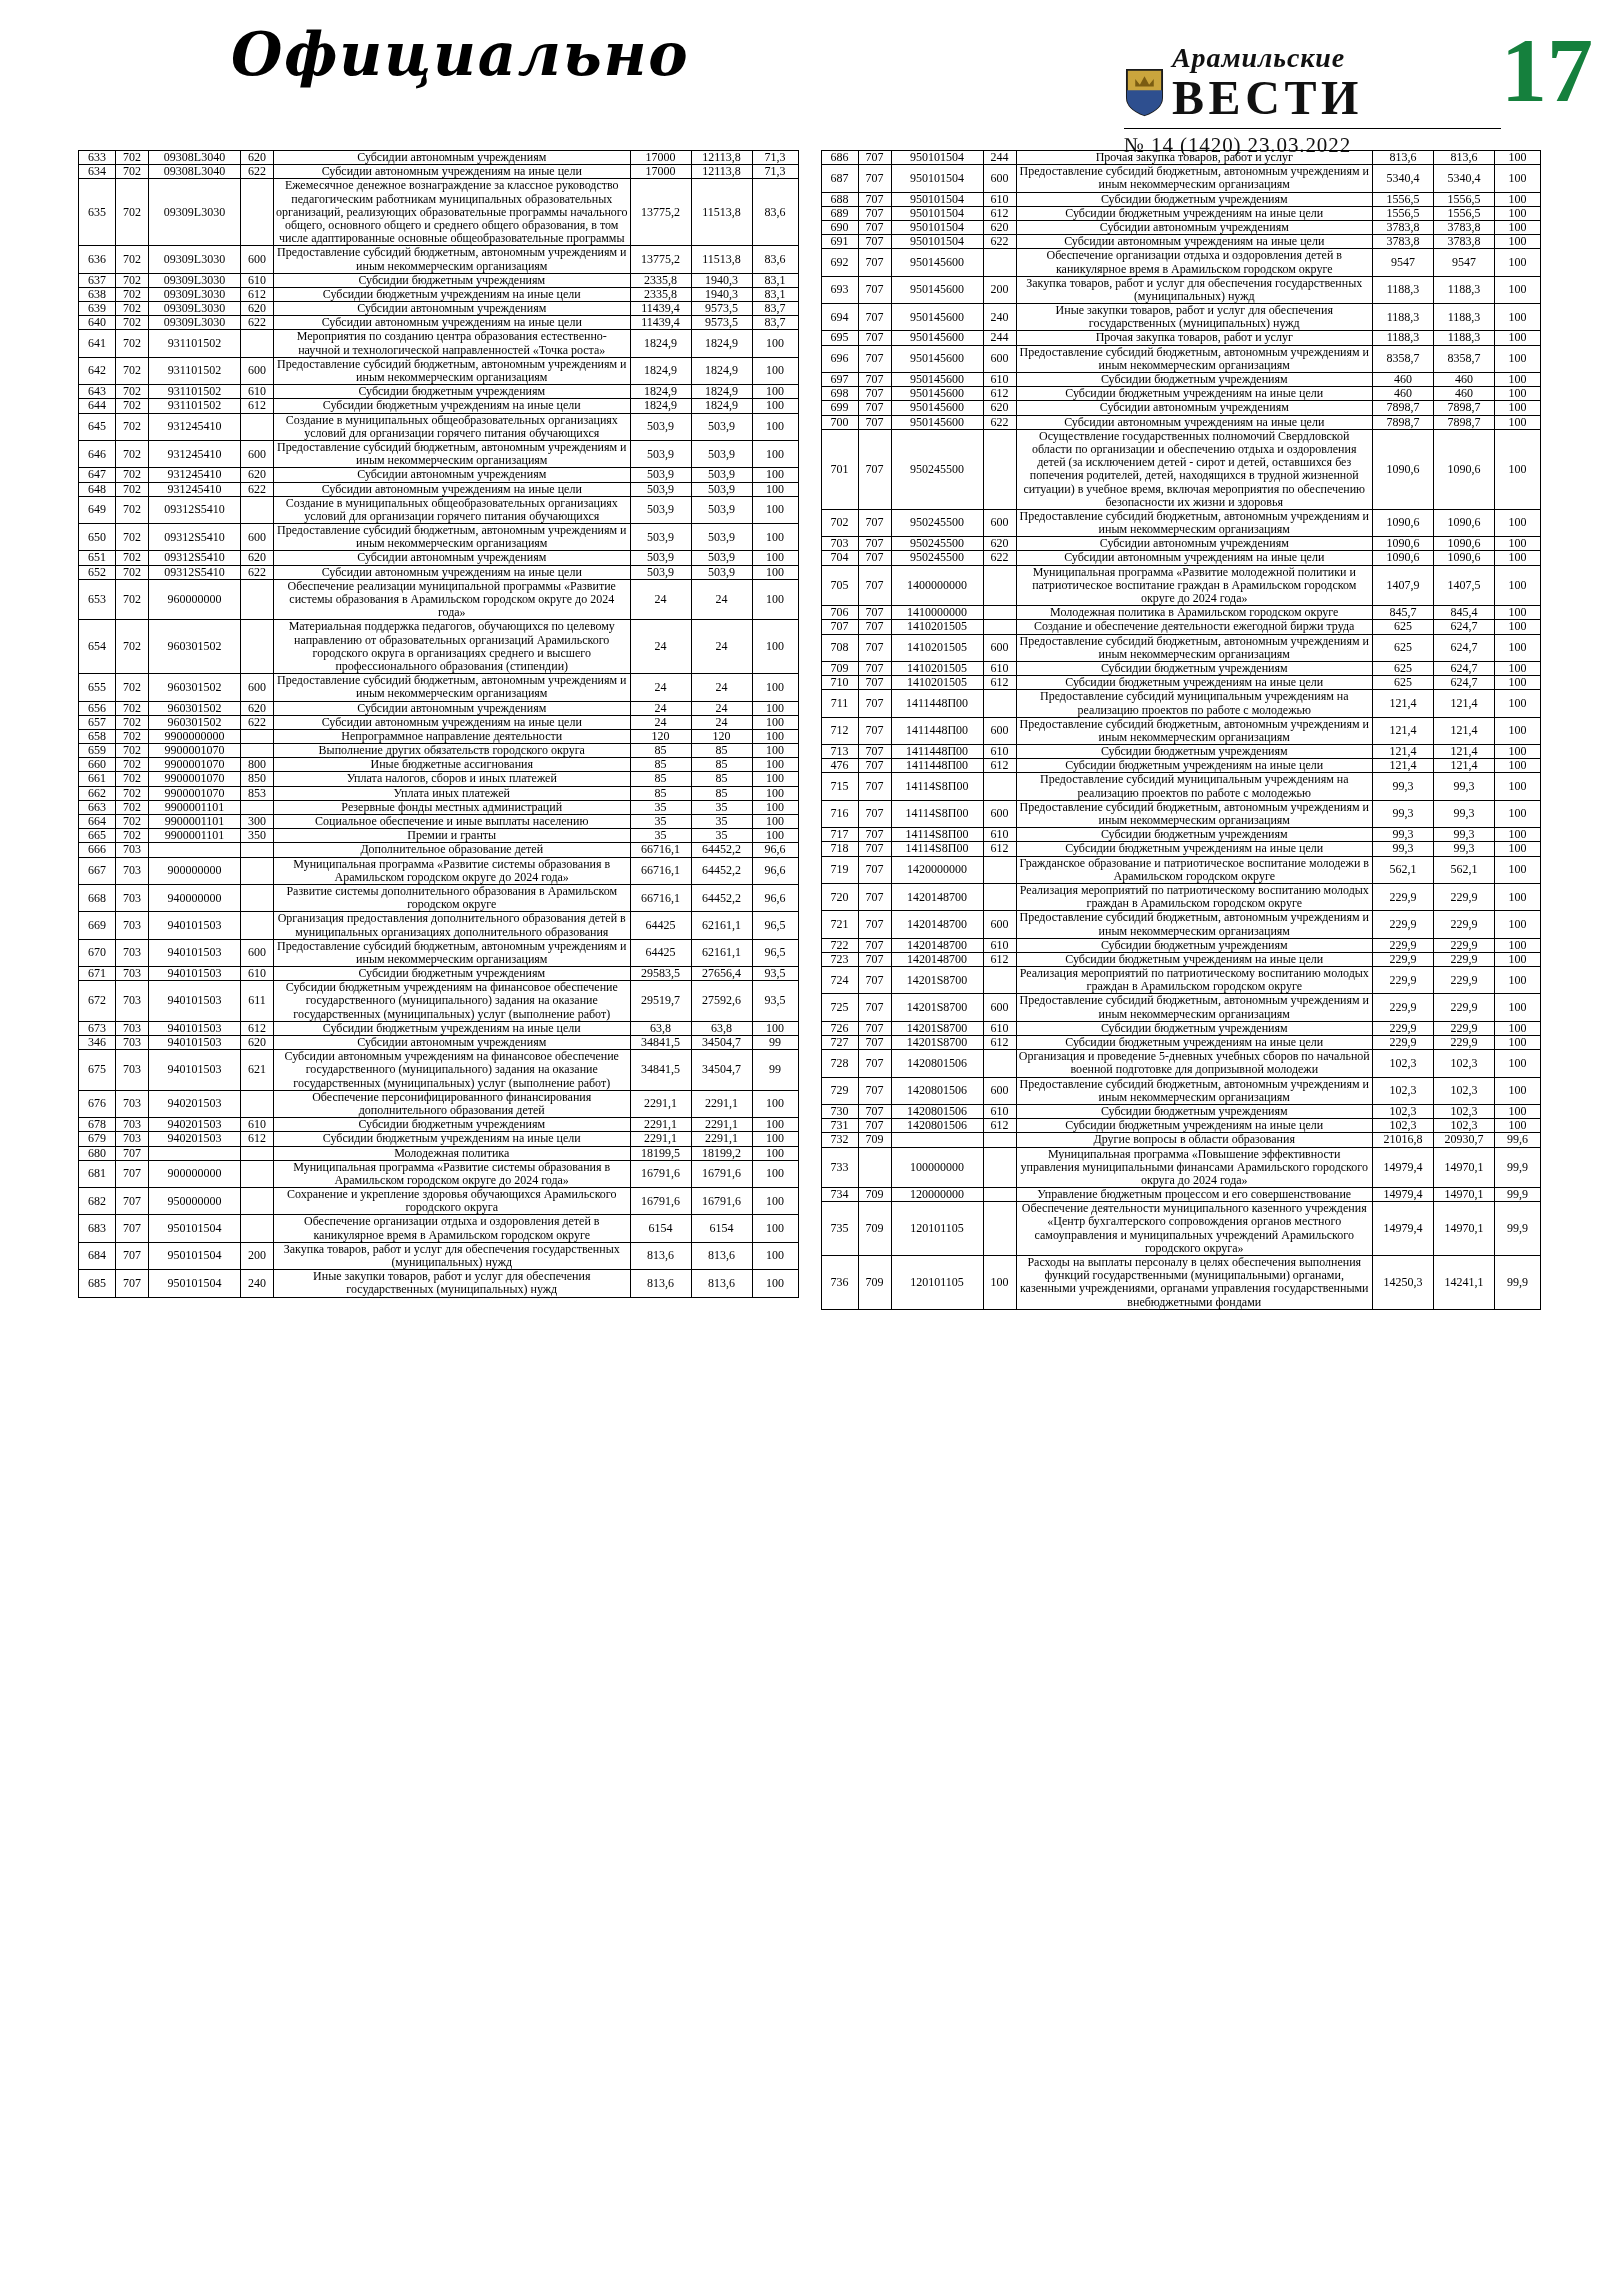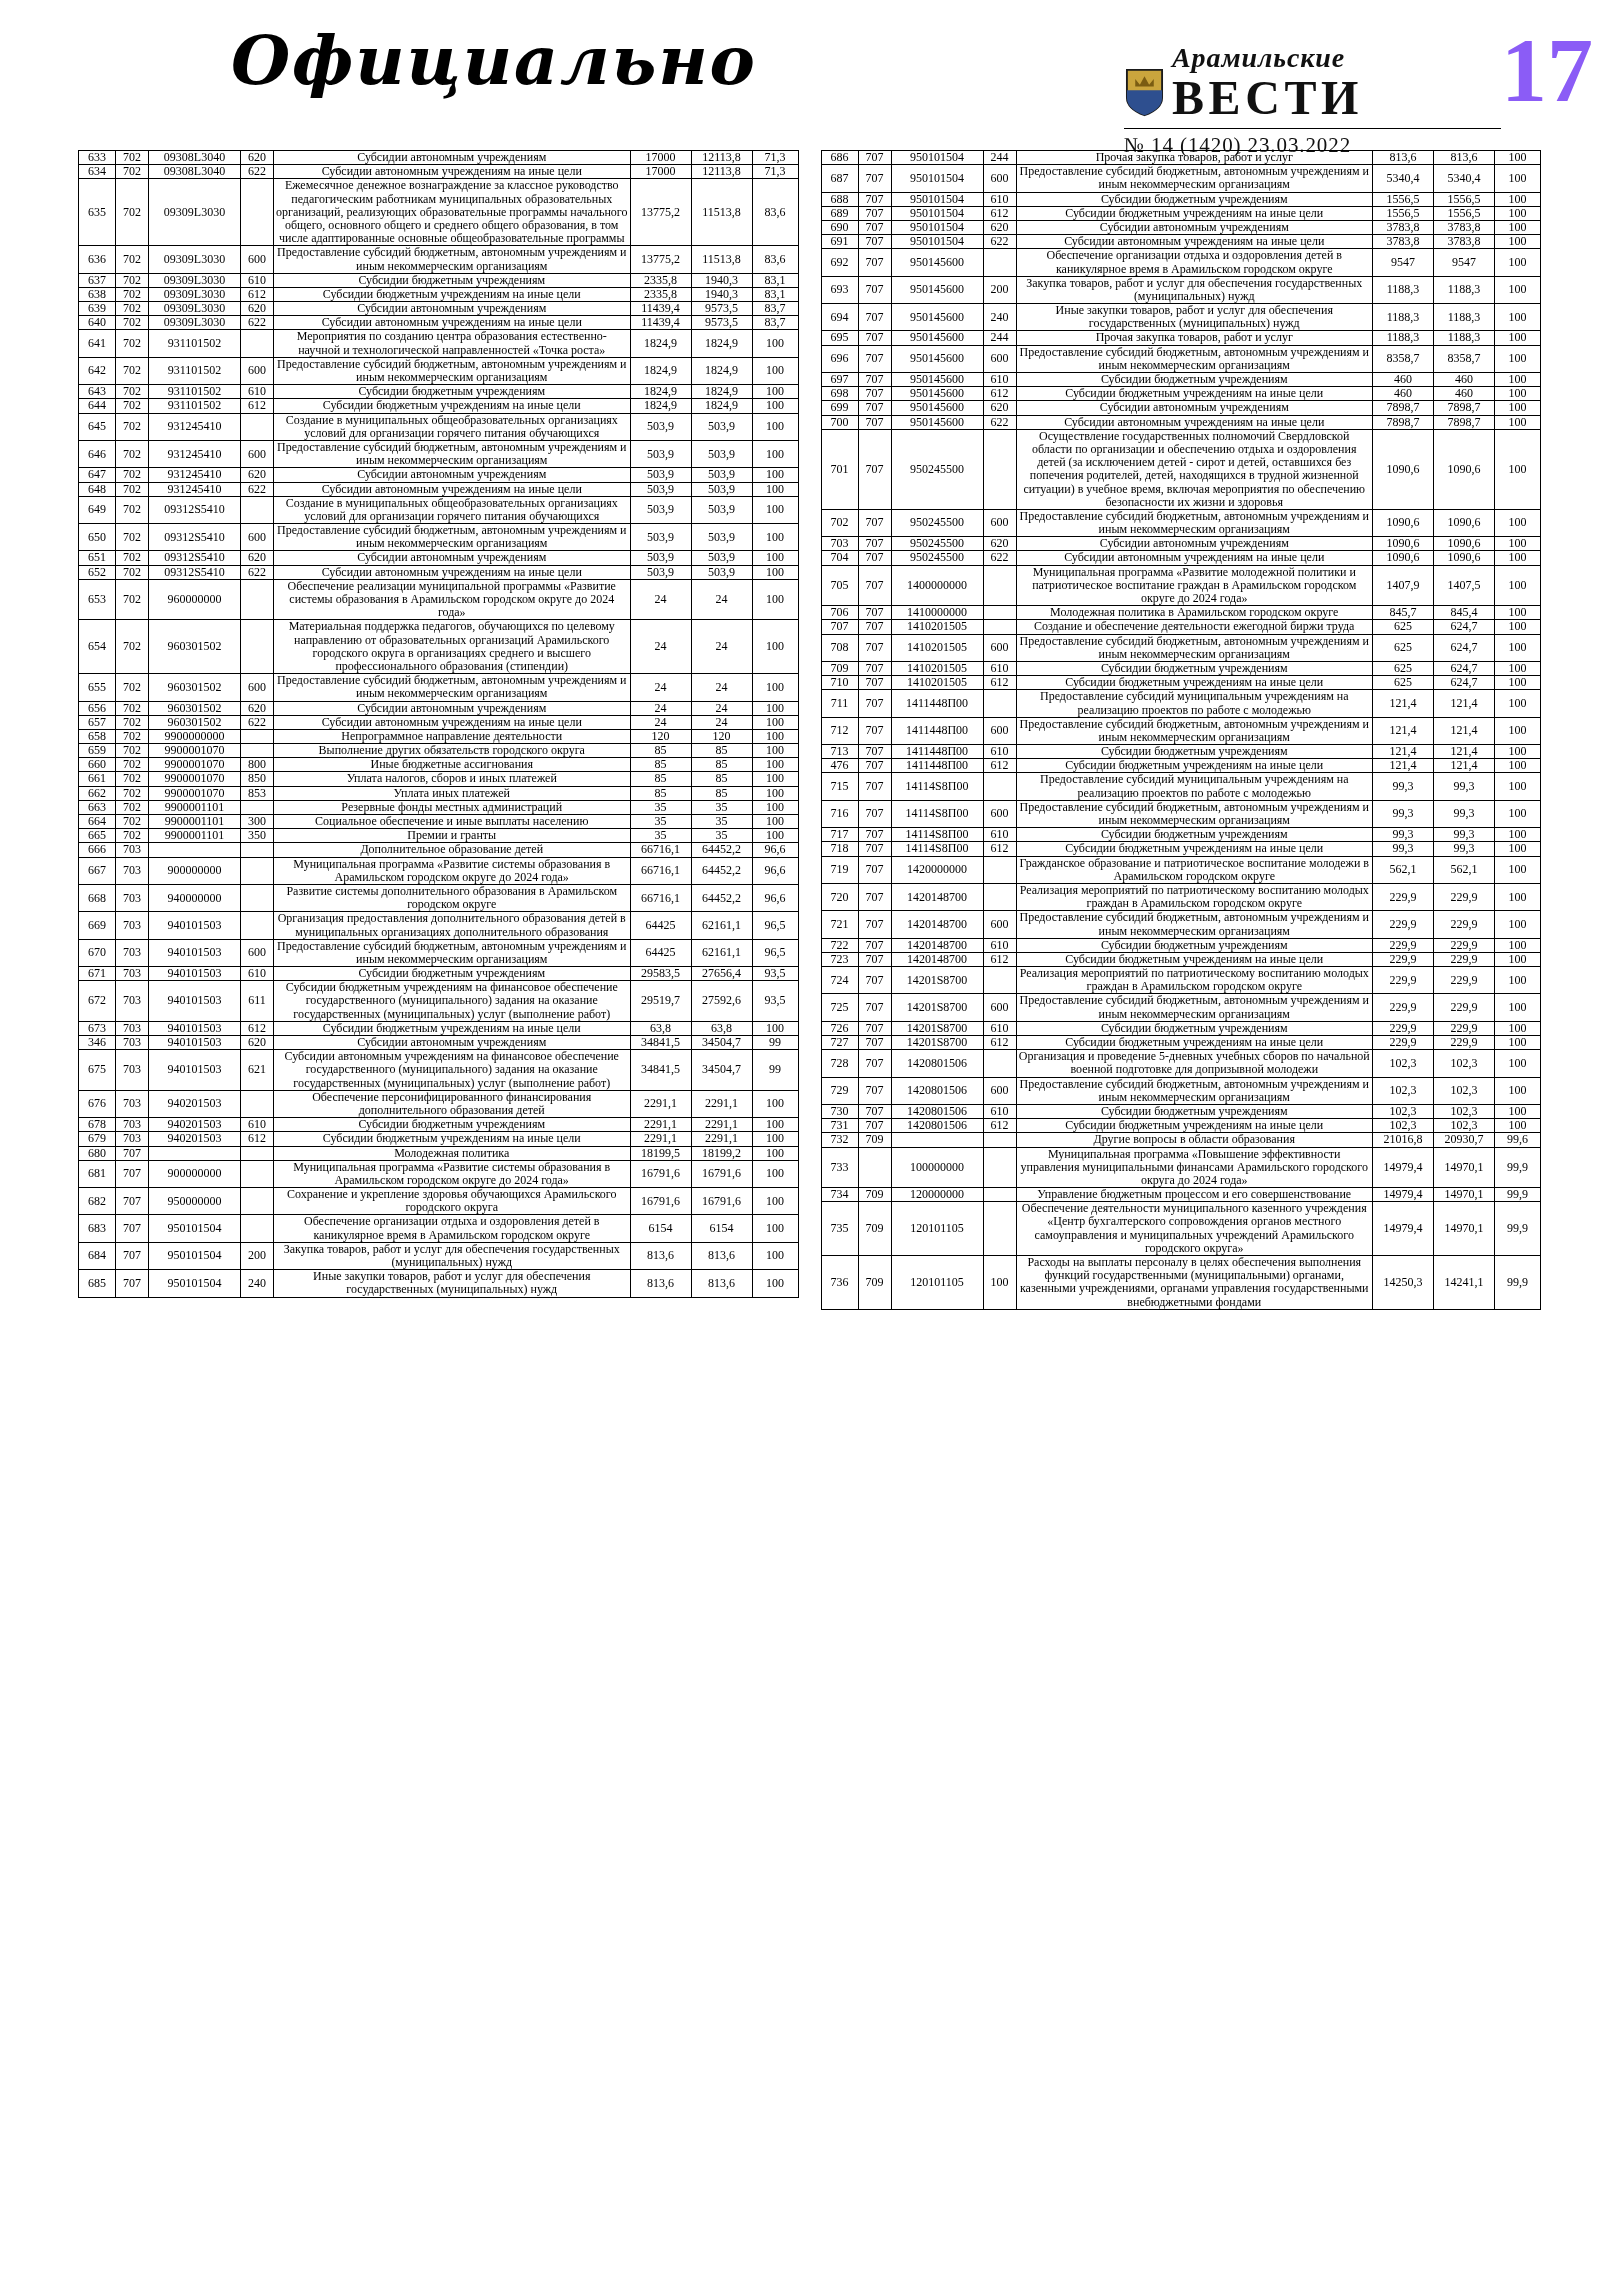--- a/index.html
+++ b/index.html
@@ -6,35 +6,35 @@
   .page{
     width:1619px;height:2290px;margin:0 auto;background:#ffffff;
     position:relative;overflow:hidden;color:#111;
     font-family:"Liberation Serif", serif;
   }
   
   .header{position:absolute;top:0;left:0;right:0;height:148px;}
   .section-title{
     position:absolute;left:231px;top:20px;
     font-family:"DejaVu Serif", serif;font-style:italic;font-weight:bold;
-    font-size:68px;letter-spacing:1.8px;color:#000;
+    font-size:59px;letter-spacing:1.8px;color:#000;
   }
   .brand{position:absolute;left:1124px;top:44px;width:377px;}
   .brand-row{display:flex;align-items:flex-end;gap:7px;}
   .crest{flex:0 0 auto;}
   .brand-names{display:flex;flex-direction:column;line-height:1;}
   .brand-top{font-style:italic;font-weight:bold;font-size:28px;letter-spacing:0.9px;}
   .brand-bottom{font-weight:bold;font-size:48px;letter-spacing:4.6px;margin-top:1.8px;font-family:"Liberation Serif",serif;}
   .issue{
     margin-top:6.5px;border-top:1.8px solid #000;padding-top:3.7px;
     font-size:21px;text-align:left;letter-spacing:0.9px;
   }
   .page-num{
     position:absolute;right:26px;top:24px;
-    font-size:92px;font-weight:bold;line-height:1;color:#8b5cf6;
+    font-size:92px;font-weight:bold;line-height:1;color:#15803d;
   }
   
   .columns{
     position:absolute;top:150px;left:78px;right:78px;
     display:flex;gap:22px;align-items:flex-start;
   }
   .col{flex:1 1 0;}
   table.budget{
     border-collapse:collapse;width:100%;table-layout:fixed;
     font-size:12px;line-height:1.1;color:#000;

